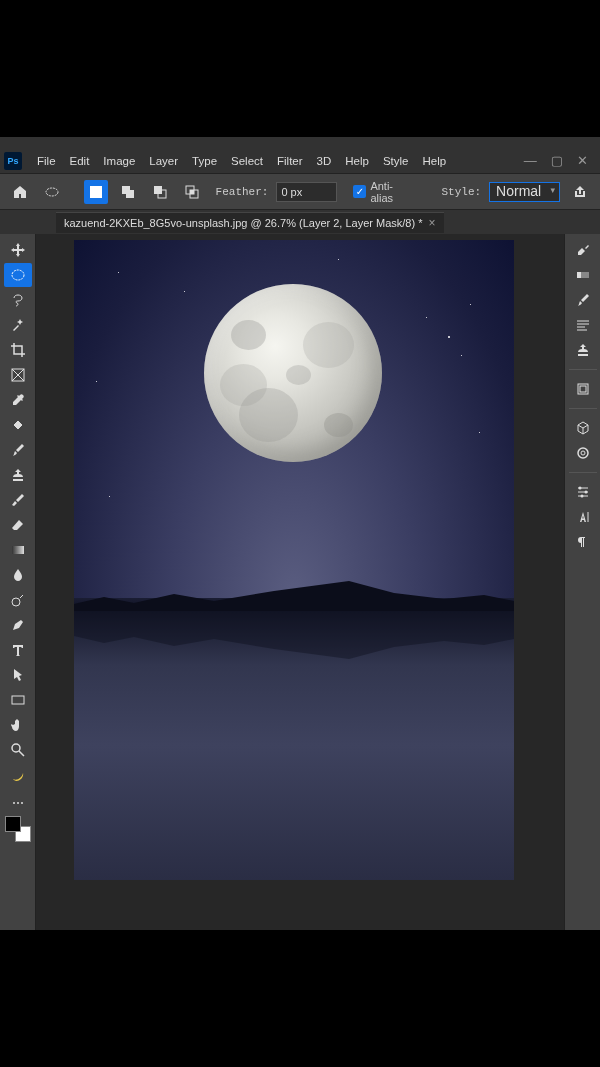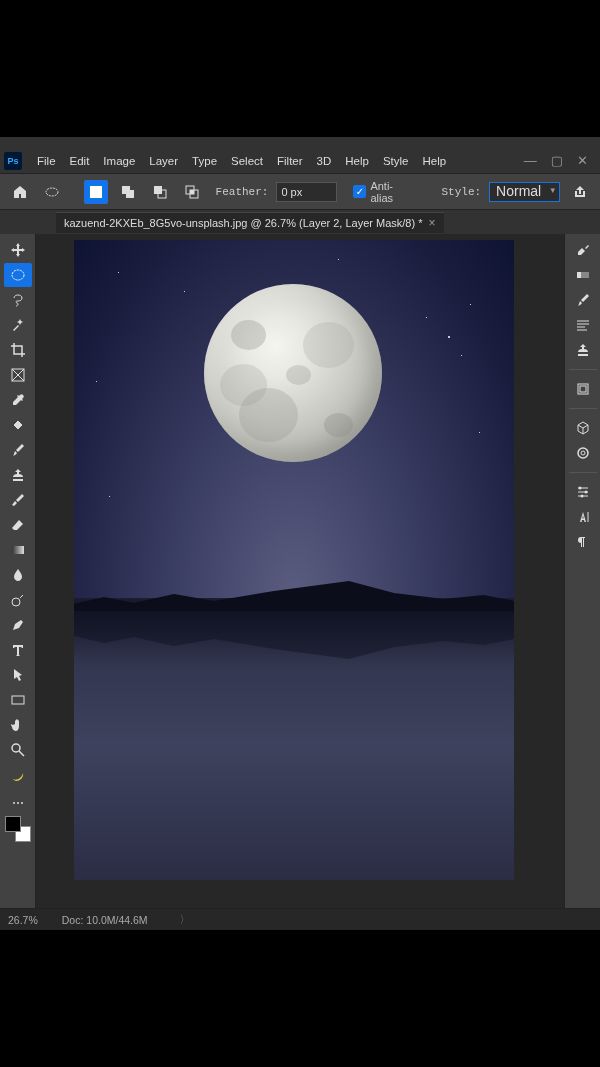--- a/index.html
+++ b/index.html
@@ -579,19 +579,14 @@
         </div>
       <div class="tool">
           <svg width="16" height="16" viewBox="0 0 16 16">
             <path fill="#ddd" d="M10 3H6c-2 0-3 1-3 3s1 3 3 3v4h1V4h1v9h1V4h1z"></path>
           </svg>
         </div>
     </div>
 
   </div>
 
-  <div class="status-bar">
-    <span>26.7%</span>
-    <span>Doc: 10.0M/44.6M</span>
-    <span class="chevron">〉</span>
-  </div>
 
 </div>
 
 </body></html>

